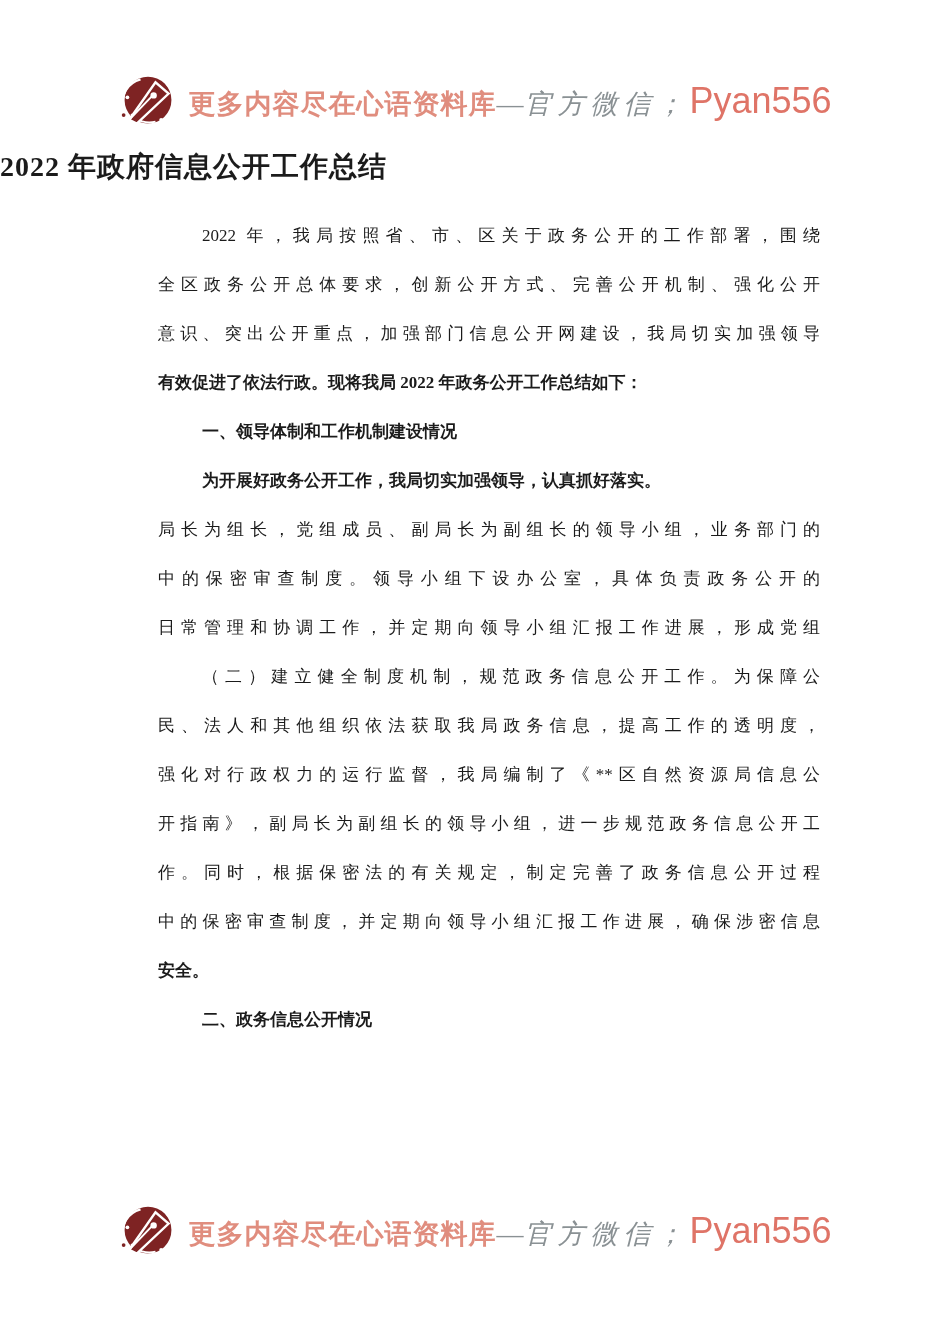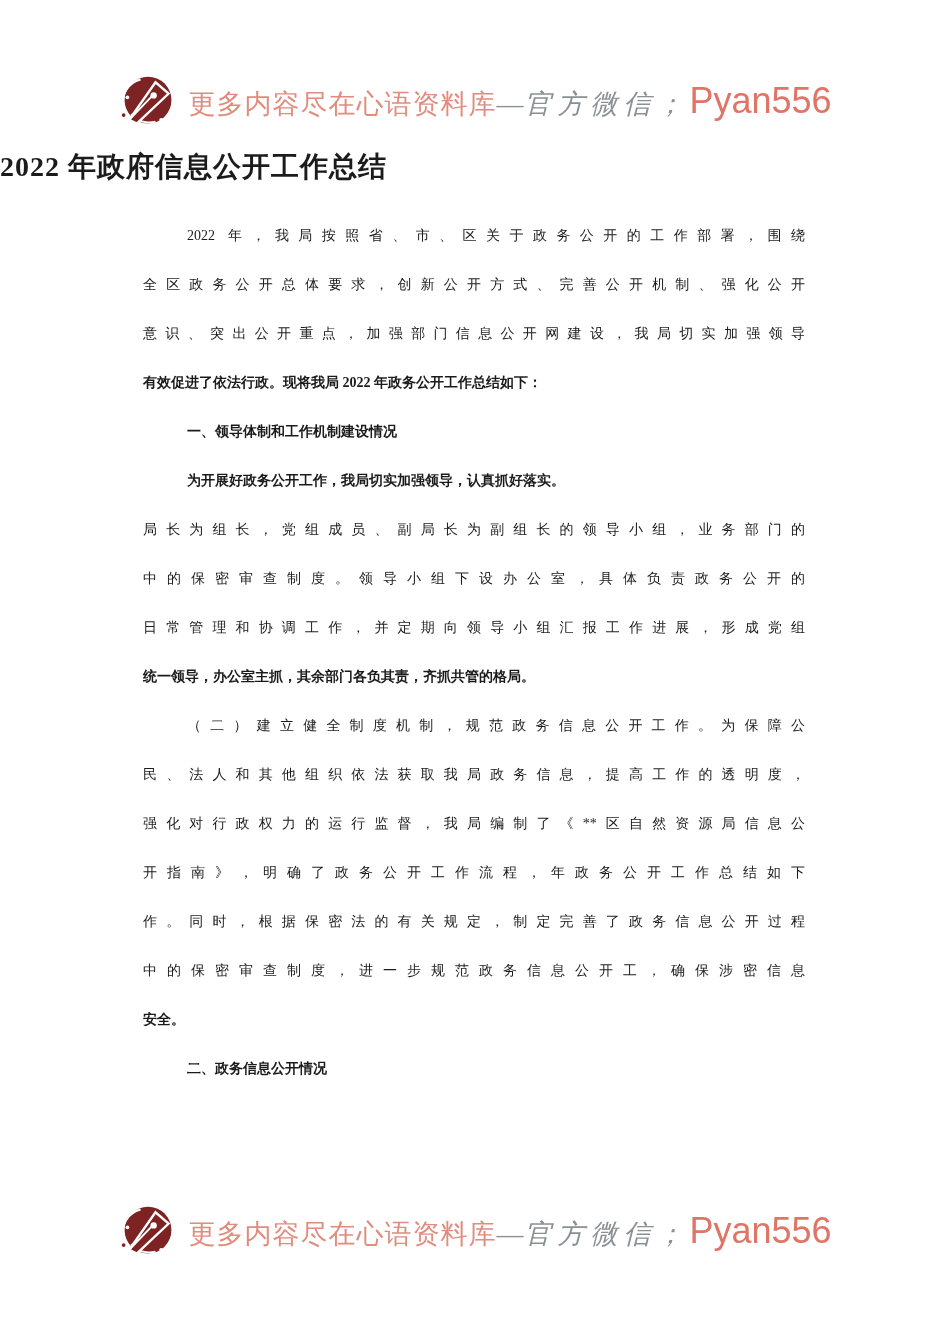--- a/index.html
+++ b/index.html
@@ -16,41 +16,41 @@
   
   .watermark{
     position:absolute;left:0;width:100%;
     display:flex;justify-content:center;align-items:center;gap:10px;
     white-space:nowrap;
   }
   .wm-header{top:70px;}
   .wm-footer{top:1200px;}
   .logo{width:60px;height:62px;flex:0 0 auto;color:var(--wm-logo,#7E2323);}
   .wm-text{font-size:27px;letter-spacing:1px;}
-  .wm-main{color:var(--wm-main,#E08D7E);}
+  .wm-main{color:var(--wm-main,#E08D7E);font-weight:bold;}
   .wm-dash{color:var(--wm-label,#8A9194);}
   .wm-label{color:var(--wm-label,#8A9194);font-style:italic;letter-spacing:6px;text-align:center;}
   .wm-id{
     color:var(--wm-id,#DF7467);
     font-family:"Liberation Sans","DejaVu Sans",sans-serif;
     font-size:36px;letter-spacing:0;font-style:normal;
   }
 
   
   .doc-title{
     position:absolute;top:148px;left:0;width:100%;
     text-align:left;
     font-size:28px;font-weight:bold;letter-spacing:1px;
     margin:0;
   }
 
   
   .content{
-    position:absolute;top:211px;left:143px;width:662px;
-    font-size:14px;line-height:49px;
+    position:absolute;top:211px;left:158px;width:662px;
+    font-size:17px;line-height:49px;
   }
   .line{
     text-align:justify;
     text-align-last:justify;
   }
   .line.last{text-align-last:left;font-weight:bold;}
   .line.indent{padding-left:44px;}
 </style>
 </head>
 <body>
@@ -89,30 +89,29 @@
     </div>
 
     <div>
       <div class="line last indent">为开展好政务公开工作，我局切实加强领导，认真抓好落实。</div>
     </div>
 
     <div>
       <div class="line">局长为组长，党组成员、副局长为副组长的领导小组，业务部门的</div>
       <div class="line">中的保密审查制度。领导小组下设办公室，具体负责政务公开的</div>
       <div class="line">日常管理和协调工作，并定期向领导小组汇报工作进展，形成党组</div>
-      <div class="line last">统一领导，办公室主抓，其余部门各负其责，齐抓共管的格局。</div>
     </div>
 
     <div>
       <div class="line indent">（二）建立健全制度机制，规范政务信息公开工作。为保障公</div>
       <div class="line">民、法人和其他组织依法获取我局政务信息，提高工作的透明度，</div>
       <div class="line">强化对行政权力的运行监督，我局编制了《**区自然资源局信息公</div>
-      <div class="line">开指南》，明确了政务公开工作流程，年政务公开工作总结如下</div>
+      <div class="line">开指南》，副局长为副组长的领导小组，进一步规范政务信息公开工</div>
       <div class="line">作。同时，根据保密法的有关规定，制定完善了政务信息公开过程</div>
-      <div class="line">中的保密审查制度，进一步规范政务信息公开工，确保涉密信息</div>
+      <div class="line">中的保密审查制度，并定期向领导小组汇报工作进展，确保涉密信息</div>
       <div class="line last">安全。</div>
     </div>
 
     <div>
       <div class="line last indent">二、政务信息公开情况</div>
     </div>
 
   </div>
 
   <div class="watermark wm-footer">

